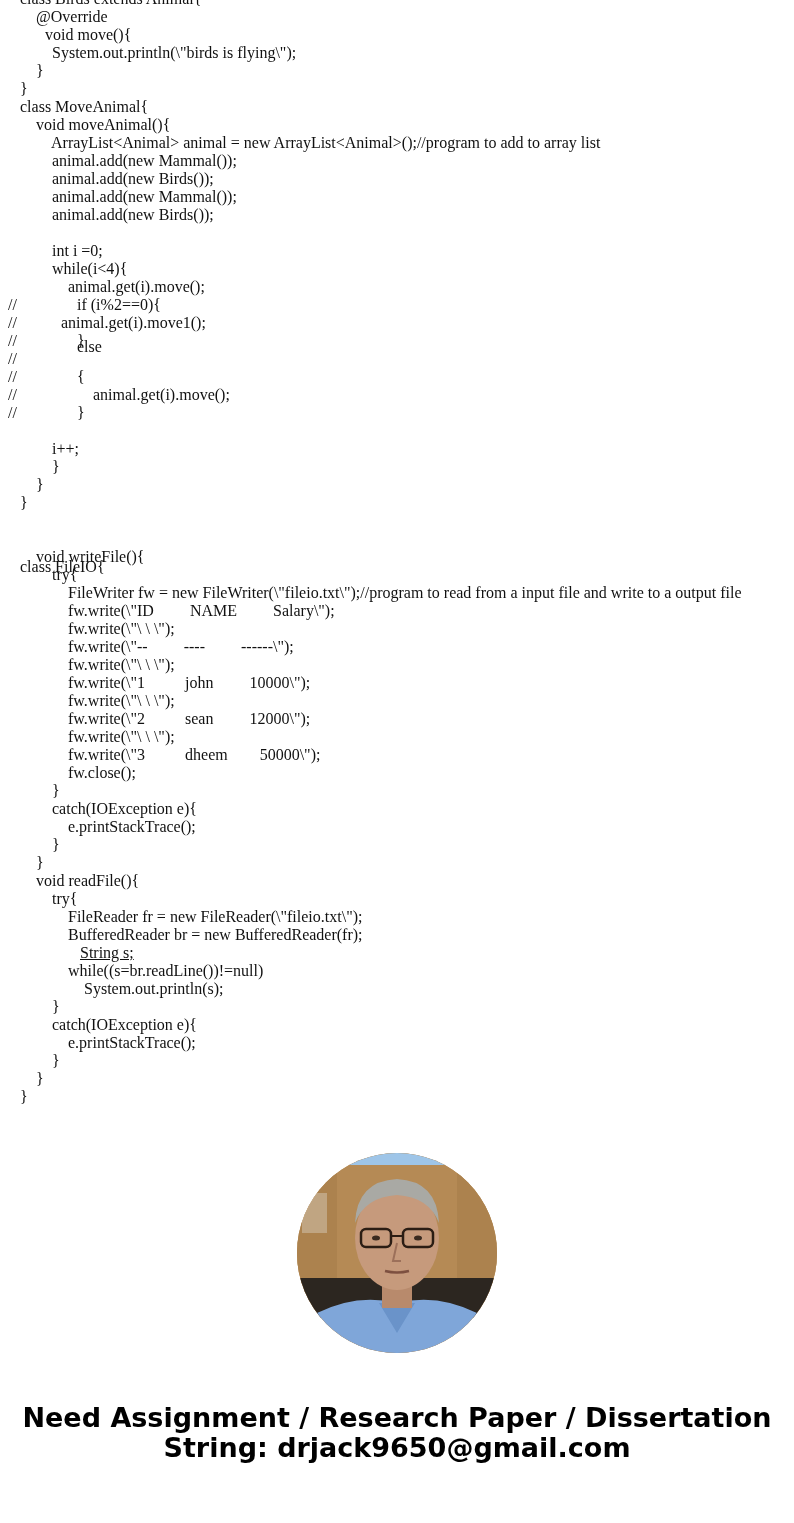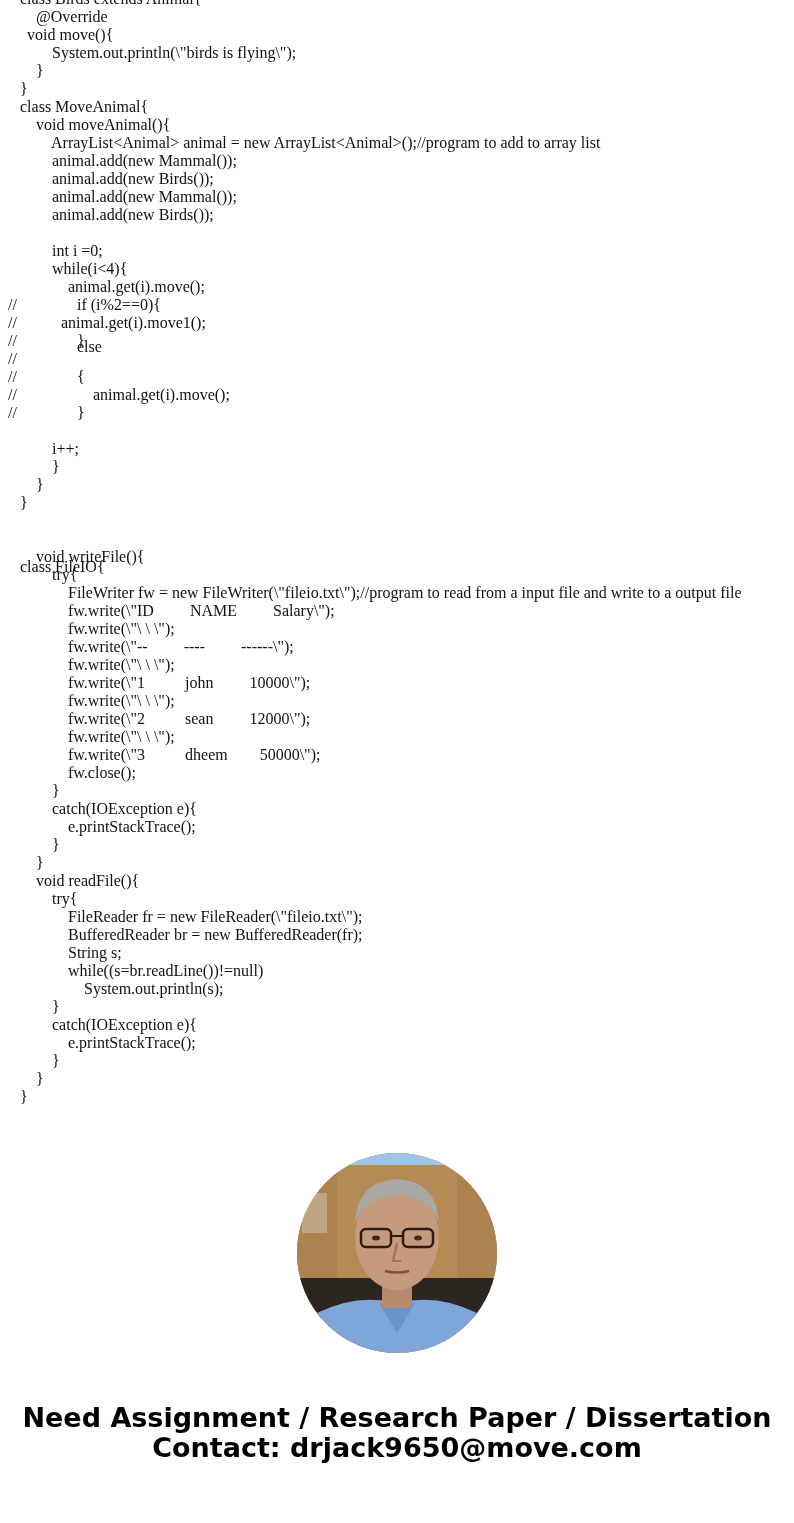--- a/index.html
+++ b/index.html
@@ -60,21 +60,21 @@
       color: #000000;
     }
     .promo div { white-space: nowrap; }
   </style>
 </head>
 <body>
 
 <div class="code" id="code">
     <div class="line" style="left: 20px; top: 0px;">class Birds extends Animal{</div>
     <div class="line" style="left: 36px; top: 18px;">@Override</div>
-    <div class="line" style="left: 27px; top: 36px; text-align: center;">void move(){</div>
+    <div class="line" style="left: 45px; top: 36px; text-align: center;">void move(){</div>
     <div class="line" style="left: 52px; top: 54px;">System.out.println(\"birds is flying\");</div>
     <div class="line" style="left: 36px; top: 72px;">}</div>
     <div class="line" style="left: 20px; top: 90px;">}</div>
     <div class="line" style="left: 20px; top: 108px;">class MoveAnimal{</div>
     <div class="line" style="left: 36px; top: 126px;">void moveAnimal(){</div>
     <div class="line" style="left: 51px; top: 144px; font-family: Liberation Serif, serif;">ArrayList&lt;Animal&gt; animal = new ArrayList&lt;Animal&gt;();//program to add to array list</div>
     <div class="line" style="left: 52px; top: 162px;">animal.add(new Mammal());</div>
     <div class="line" style="left: 52px; top: 180px;">animal.add(new Birds());</div>
     <div class="line" style="left: 52px; top: 198px;">animal.add(new Mammal());</div>
     <div class="line" style="left: 52px; top: 216px;">animal.add(new Birds());</div>
@@ -118,21 +118,21 @@
     <div class="line" style="left: 68px; top: 774px;">fw.close();</div>
     <div class="line" style="left: 52px; top: 792px;">}</div>
     <div class="line" style="left: 52px; top: 810px;">catch(IOException e){</div>
     <div class="line" style="left: 68px; top: 828px;">e.printStackTrace();</div>
     <div class="line" style="left: 52px; top: 846px;">}</div>
     <div class="line" style="left: 36px; top: 864px;">}</div>
     <div class="line" style="left: 36px; top: 882px;">void readFile(){</div>
     <div class="line" style="left: 52px; top: 900px;">try{</div>
     <div class="line" style="left: 68px; top: 918px;">FileReader fr = new FileReader(\"fileio.txt\");</div>
     <div class="line" style="left: 68px; top: 936px;">BufferedReader br = new BufferedReader(fr);</div>
-    <div class="line" style="left: 68px; top: 954px;">String s;</div>
+    <div class="line" style="left: 80px; top: 954px; text-decoration: underline;">String s;</div>
     <div class="line" style="left: 68px; top: 972px;">while((s=br.readLine())!=null)</div>
     <div class="line" style="left: 84px; top: 990px;">System.out.println(s);</div>
     <div class="line" style="left: 52px; top: 1008px;">}</div>
     <div class="line" style="left: 52px; top: 1026px;">catch(IOException e){</div>
     <div class="line" style="left: 68px; top: 1044px;">e.printStackTrace();</div>
     <div class="line" style="left: 52px; top: 1062px;">}</div>
     <div class="line" style="left: 36px; top: 1080px;">}</div>
     <div class="line" style="left: 20px; top: 1098px;">}</div>
   </div>
 
@@ -154,14 +154,14 @@
     <line x1="94" y1="83" x2="106" y2="83" stroke="#2b1d14" stroke-width="2"></line>
     <ellipse cx="79" cy="85" rx="4" ry="2.5" fill="#3a2a20"></ellipse>
     <ellipse cx="121" cy="85" rx="4" ry="2.5" fill="#3a2a20"></ellipse>
     <path d="M100 90 L96 108 L104 108" fill="none" stroke="#9c705a" stroke-width="2"></path>
     <path d="M88 118 Q100 121 112 118" fill="none" stroke="#7d5040" stroke-width="2.5"></path>
   </svg>
 </div>
 
 <div class="promo">
   <div>Need Assignment / Research Paper / Dissertation</div>
-  <div>Contact: drjack9650@move.com</div>
+  <div>String: drjack9650@gmail.com</div>
 </div>
 
 </body></html>

